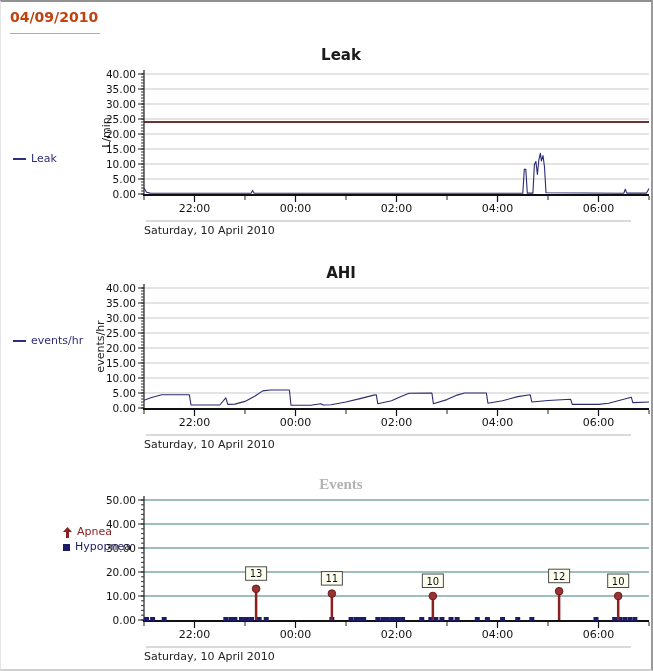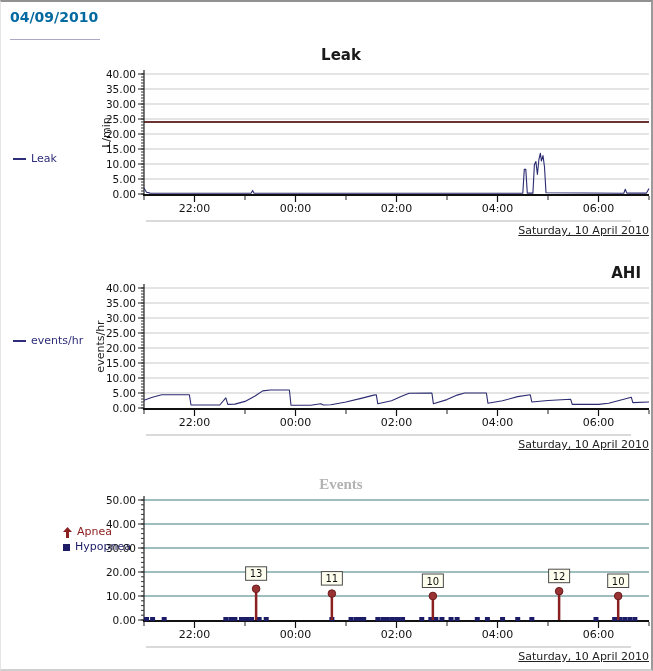--- a/index.html
+++ b/index.html
@@ -5,44 +5,44 @@
   html,body{margin:0;padding:0;background:#e8e8e8;}
   .page{
     position:relative;width:650px;height:667px;background:#ffffff;
     border-top:2px solid #919191;border-right:2px solid #9a9a9a;
     border-bottom:2px solid #cfcfcf;border-left:1px solid #e4e4e4;
     font-family:"DejaVu Sans","Liberation Sans",sans-serif;
     overflow:hidden;
   }
   .hdr-date{
     position:absolute;left:9px;top:7px;
-    font-size:14px;font-weight:bold;color:#0369a1;
-    border-bottom:1px solid #a9a9c4;padding:0 2px 14px 0;
+    font-size:14px;font-weight:bold;color:#c2410c;
+    border-bottom:1px solid #a9a9c4;padding:0 2px 8px 0;
     text-decoration:none;cursor:pointer;
   }
   .chart-title{
     position:absolute;left:40px;width:600px;text-align:center;
     font-size:15px;font-weight:bold;color:#1a1a1a;
   }
   .ylab{
     position:absolute;width:90px;text-align:center;
     font-size:11px;color:#222;
     transform:rotate(-90deg);transform-origin:center center;
   }
   .legend{position:absolute;font-size:11px;line-height:14px;}
   .legend-item{display:flex;align-items:center;margin-bottom:1px;white-space:nowrap;}
   .mk-line{display:inline-block;width:13px;height:0;border-top:2px solid #2e2e7a;margin-right:5px;}
   .mk-square{display:inline-block;width:7px;height:7px;background:#1c1c66;margin-right:5px;}
   .mk-arrow{display:inline-block;margin-right:5px;line-height:0;}
   .lg-leak,.lg-ahi{color:#2e2e7a;}
   .lg-apnea{color:#8b2020;}
   .lg-hypopnea{color:#1c1c66;}
   .axis-date{
-    position:absolute;left:143px;width:505px;text-align:right;
-    font-size:11px;color:#222;text-decoration:underline;
+    position:absolute;left:143px;width:505px;text-align:left;
+    font-size:11px;color:#222;
   }
   svg.chart{position:absolute;left:0;overflow:visible;}
 </style>
 </head>
 <body>
 
 <div class="page">
 
   <a class="hdr-date">04/09/2010</a>
 
@@ -145,21 +145,21 @@
         <line x1="496.5" x2="496.5" y1="156" y2="162" stroke="#111" stroke-width="1.2"></line>
         <text x="496.5" y="172" text-anchor="middle" font-size="11" fill="#111">04:00</text>
         <line x1="597.5" x2="597.5" y1="156" y2="162" stroke="#111" stroke-width="1.2"></line>
         <text x="597.5" y="172" text-anchor="middle" font-size="11" fill="#111">06:00</text>
       </g>
       <line x1="145" x2="630" y1="181" y2="181" stroke="#b5b5b5" stroke-width="1"></line>
       <polyline points="143.0,148.0 145.5,152.2 149.1,153.1 193.5,153.3 250.1,153.3 251.6,150.4 253.1,153.3 345.0,153.3 521.8,153.3 523.3,129.4 524.8,129.4 526.3,153.1 531.9,153.1 533.4,124.6 534.9,121.6 536.4,134.5 537.9,119.5 539.4,113.2 540.4,121.0 542.0,115.6 543.5,127.0 545.0,152.8 622.8,153.3 624.3,149.2 625.8,153.1 645.5,153.1 648.0,148.6" fill="none" stroke="#2b2b72" stroke-width="1.1" stroke-linejoin="round"></polyline>
     </svg>
   <div class="axis-date" style="top:222px">Saturday, 10 April 2010</div>
 
-  <div class="chart-title" style="top: 262px; color: rgb(26, 26, 26); text-align: right;">AHI</div>
+  <div class="chart-title" style="top: 262px; color: rgb(26, 26, 26);">AHI</div>
   <div class="legend" style="left:12px;top:332px">
     <div class="legend-item">
       <span class="mk-line"></span>
       <span class="lg-ahi">events/hr</span>
     </div>
   </div>
   <div class="ylab" style="left:54px;top:338px">events/hr</div>
   <svg class="chart" id="chart-1" style="top:252px" width="653" height="186">
       <g>
         <line x1="143" x2="648" y1="139" y2="139" stroke="#c9c9c9" stroke-width="1"></line>

